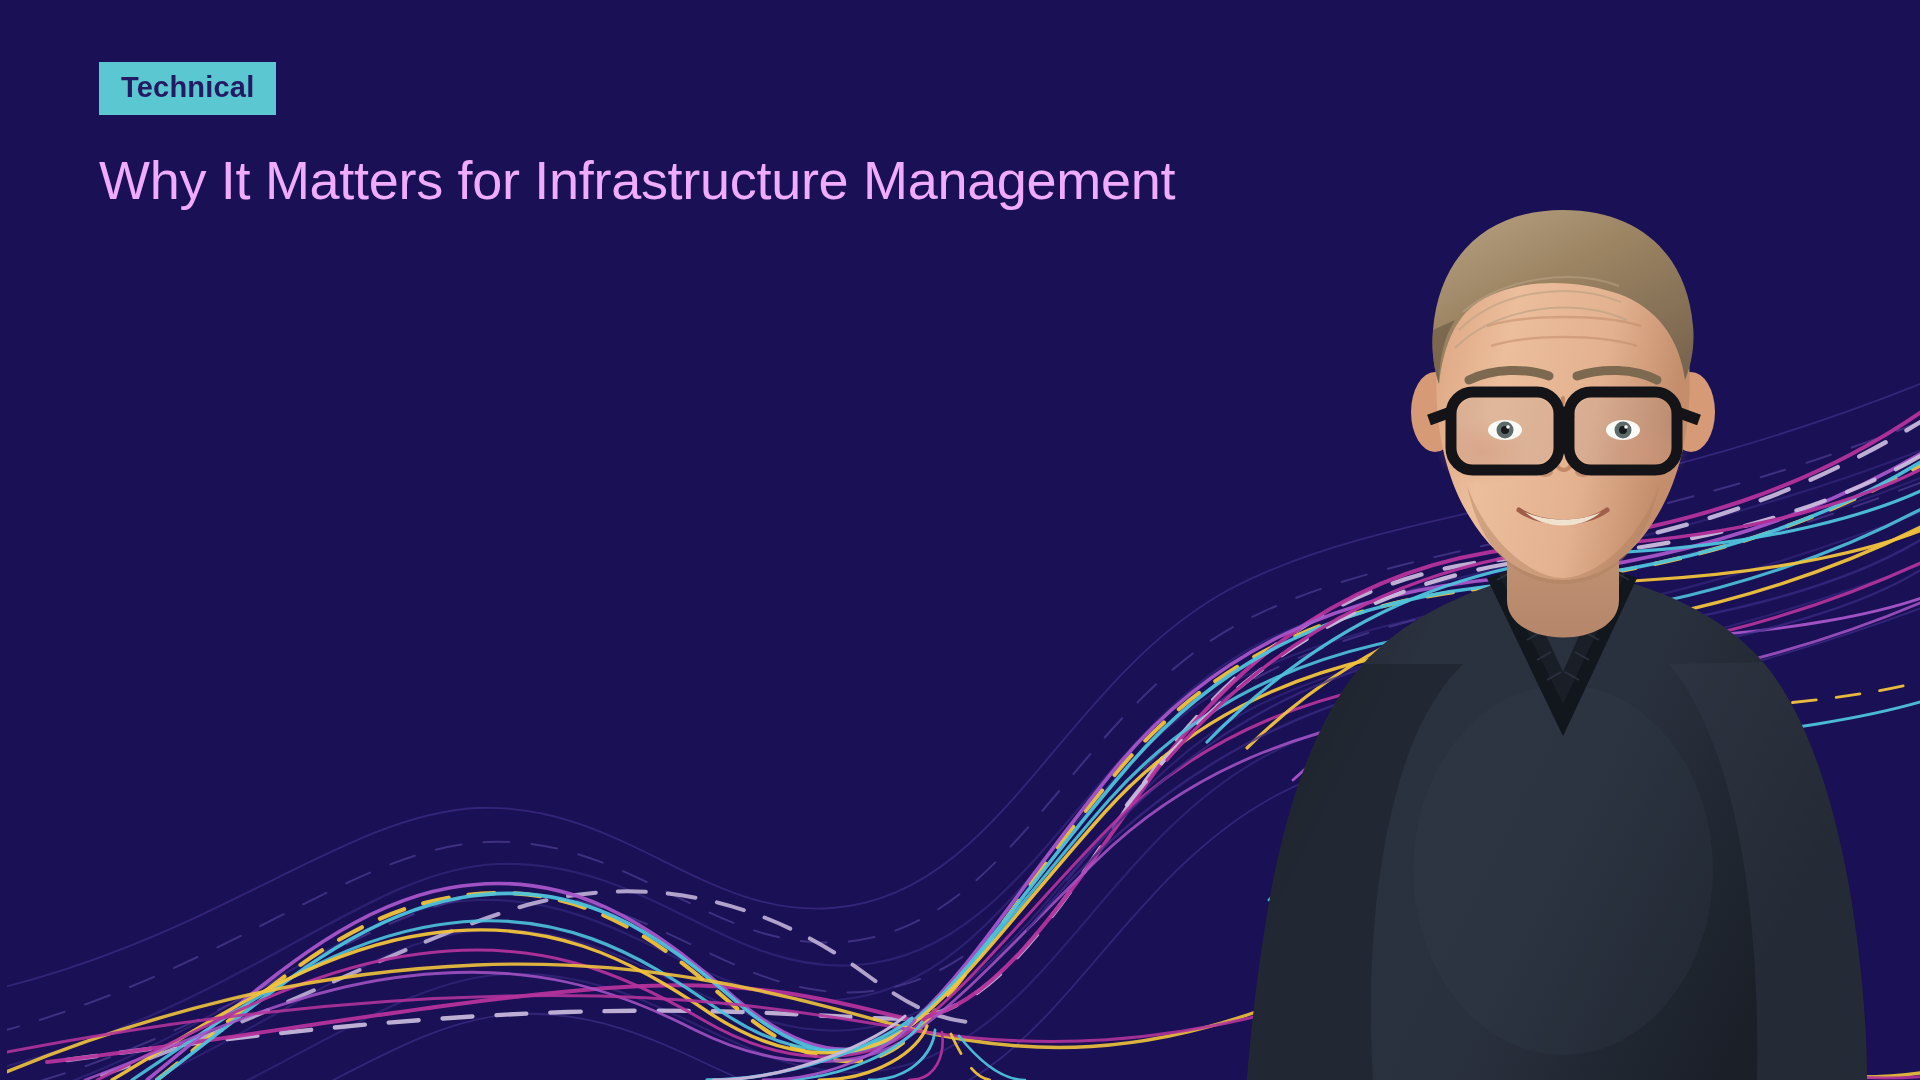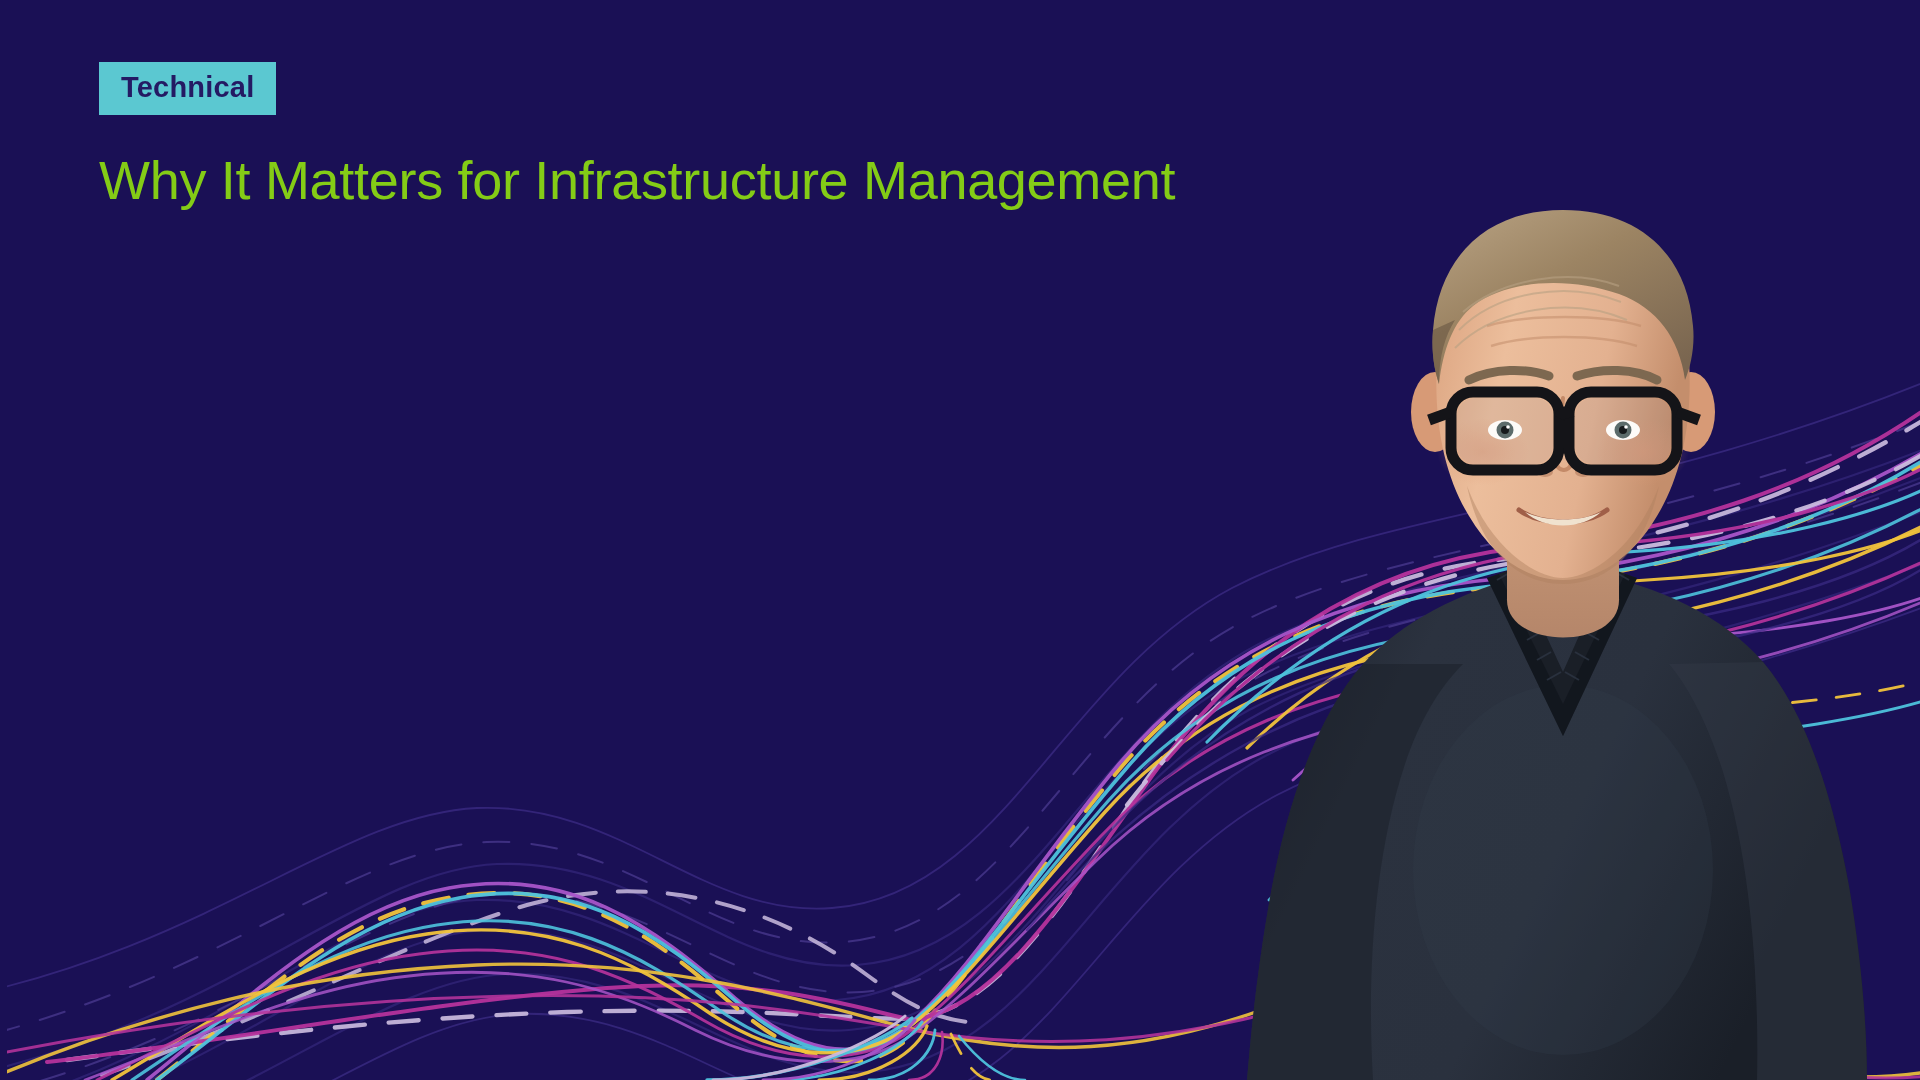--- a/index.html
+++ b/index.html
@@ -59,21 +59,21 @@
     color: #ffffff;
     font-size: 93px;
     font-weight: bold;
     line-height: 1.18;
     letter-spacing: -1.4px;
     margin: 0 0 12px 0;
     max-width: 1240px;
   }
 
   #subtitle {
-    color: #84cc16;
+    color: #f0abfc;
     font-size: 54px;
     font-weight: normal;
     line-height: 1.30;
     letter-spacing: -0.3px;
     margin: 8px 0 0 0;
     max-width: 1120px;
   }
 
   
   #portrait {

